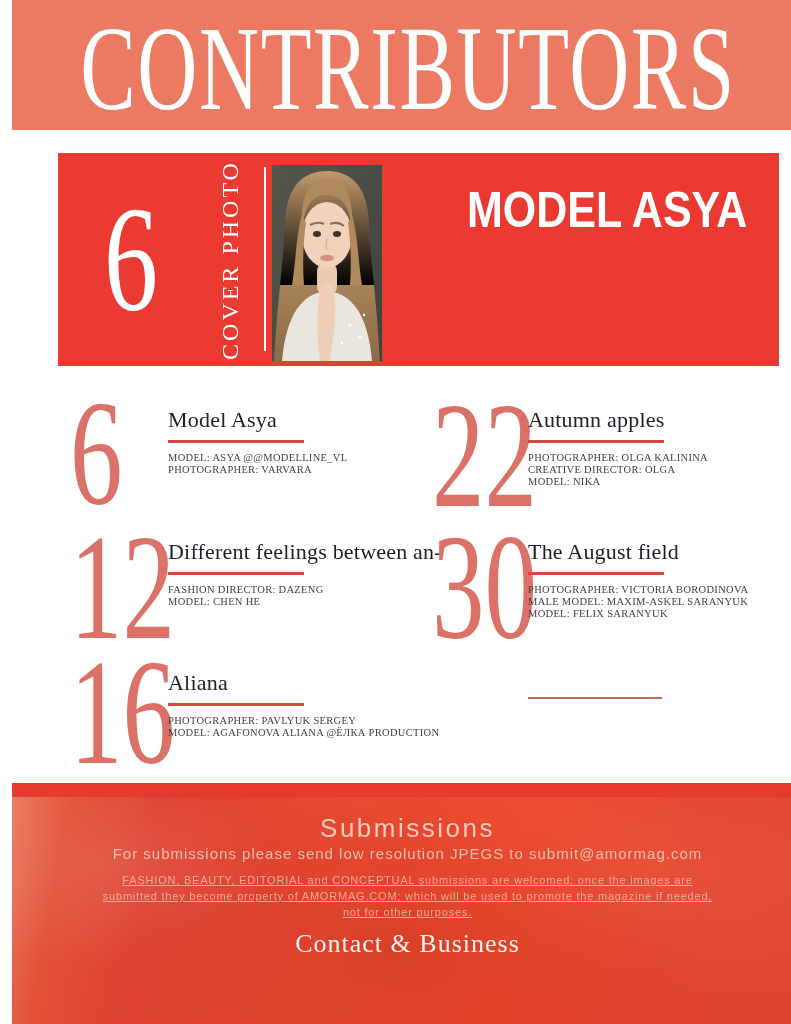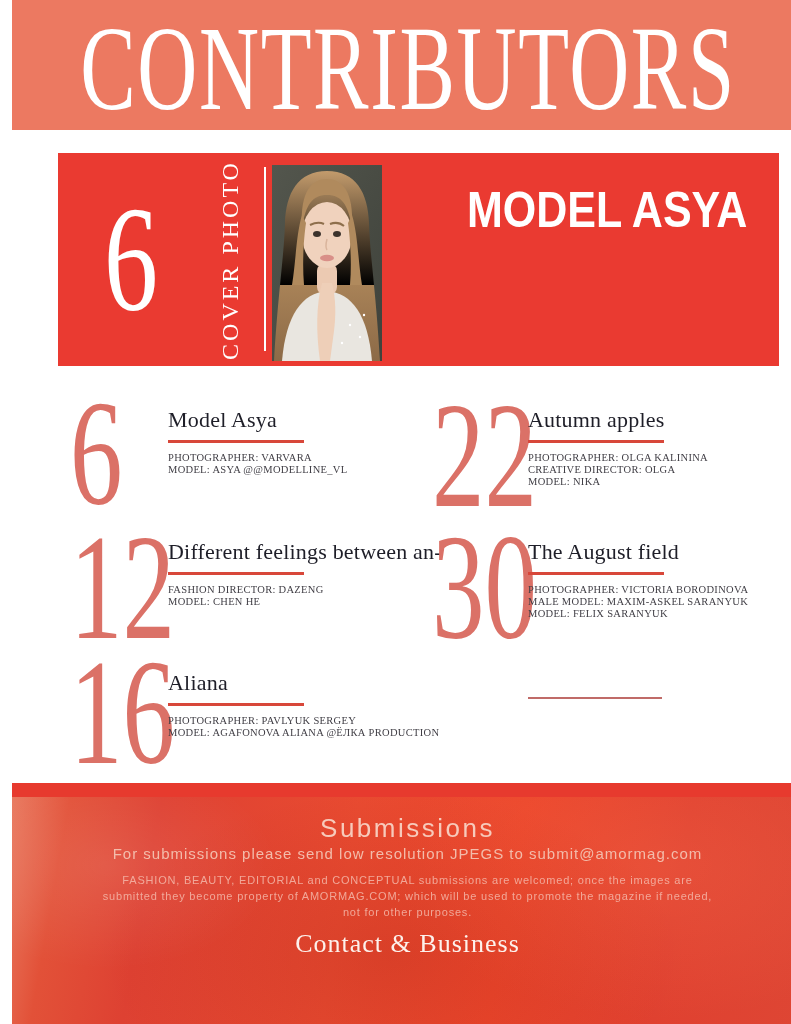--- a/index.html
+++ b/index.html
@@ -94,21 +94,21 @@
     letter-spacing:2.5px; color:#f7cabb;
   }
   .sub-line {
     position:absolute; left:0; top:48px; width:100%;
     font-family:"Liberation Sans", sans-serif; font-size:15px;
     letter-spacing:1px; color:#f3bcab;
   }
   .sub-note {
     position:absolute; left:50%; top:76px; width:620px; transform:translateX(-50%);
     font-family:"Liberation Sans", sans-serif; font-size:11px;
-    letter-spacing:.8px; line-height:1.45; color:rgba(244,185,170,.85);
+    letter-spacing:.8px; line-height:1.45; color:rgba(244,185,170,.85);text-decoration:underline;
   }
   .contact-title {
     position:absolute; left:0; top:132px; width:100%;
     font-family:"Liberation Serif", serif; font-size:26px;
     letter-spacing:1px; color:#fdf1ec;
   }
   .contact-email {
     position:absolute; left:0; top:160px; width:100%;
     font-family:"Liberation Serif", serif; font-size:26px;
     letter-spacing:1px; color:#fdf1ec;
@@ -176,22 +176,22 @@
         <path d="M48,196 C44,168 44,140 50,118 L60,118 C64,134 64,150 62,166 L58,196 Z" fill="#eecfb8"></path>
       </svg>
     </div>
     <div class="headline">MODEL ASYA</div>
   </div>
 
   <div class="toc-num" style="left:58px; top:378px;">6</div>
   <div class="entry-body" style="left:156px; top:407px;">
     <div class="entry-title">Model Asya</div>
     <div class="entry-rule"></div>
+    <div class="credit">MODEL: ASYA @@MODELLINE_VL</div>
     <div class="credit">PHOTOGRAPHER: VARVARA</div>
-    <div class="credit">MODEL: ASYA @@MODELLINE_VL</div>
   </div>
 
   <div class="toc-num" style="left:420px; top:380px;">22</div>
   <div class="entry-body" style="left:516px; top:407px;">
     <div class="entry-title">Autumn apples</div>
     <div class="entry-rule"></div>
     <div class="credit">PHOTOGRAPHER: OLGA KALININA</div>
     <div class="credit">CREATIVE DIRECTOR: OLGA</div>
     <div class="credit">MODEL: NIKA</div>
   </div>

